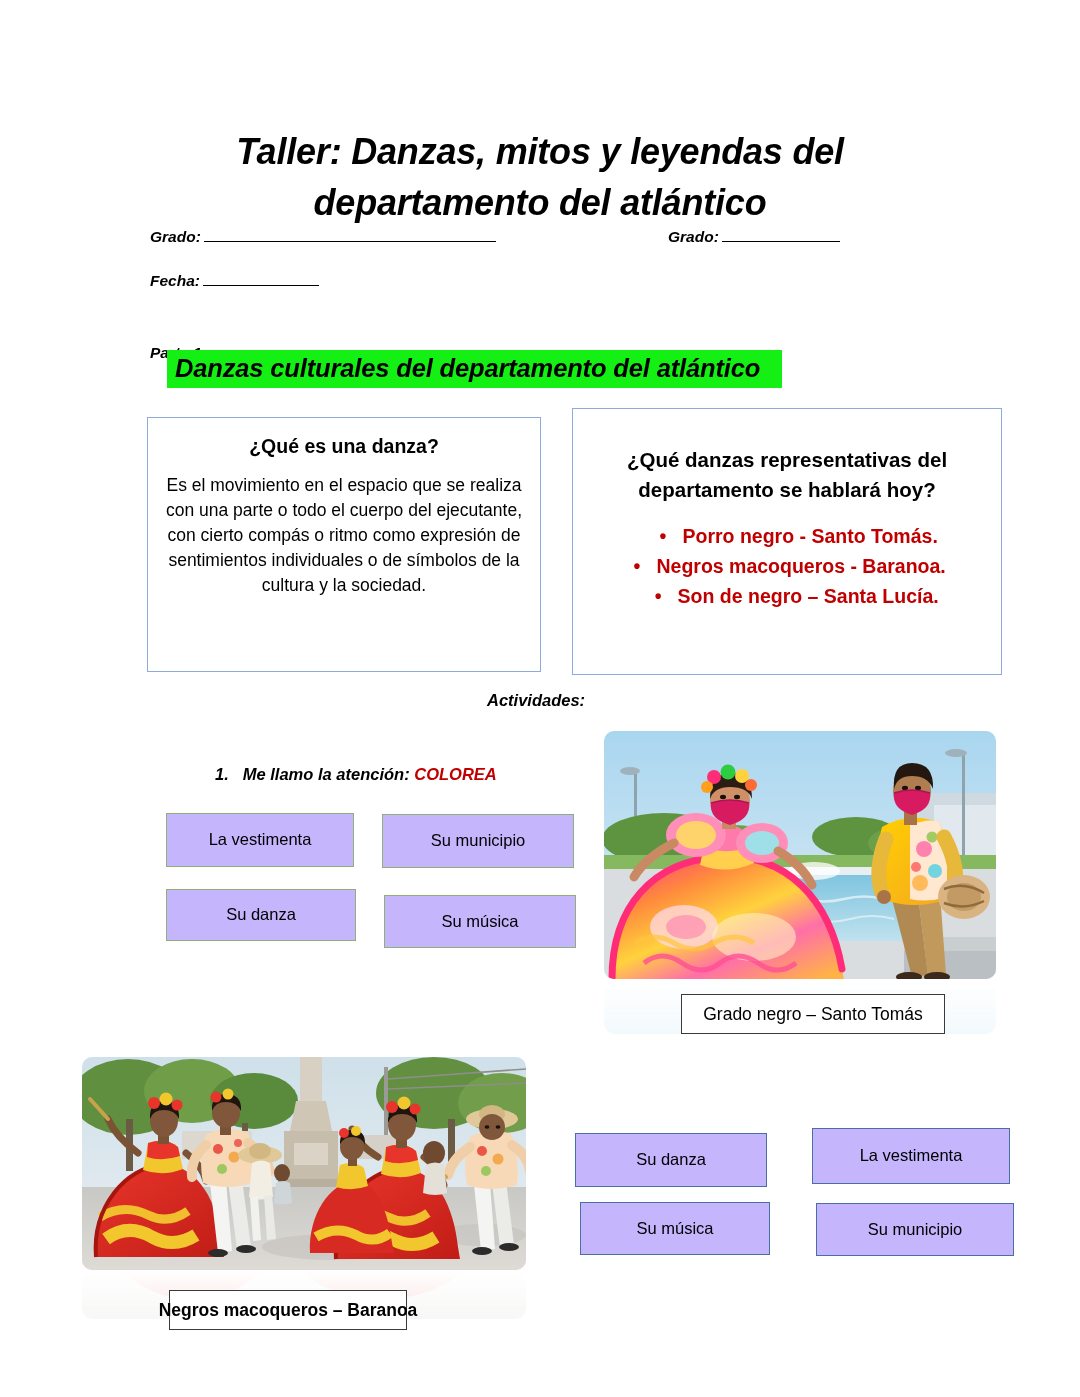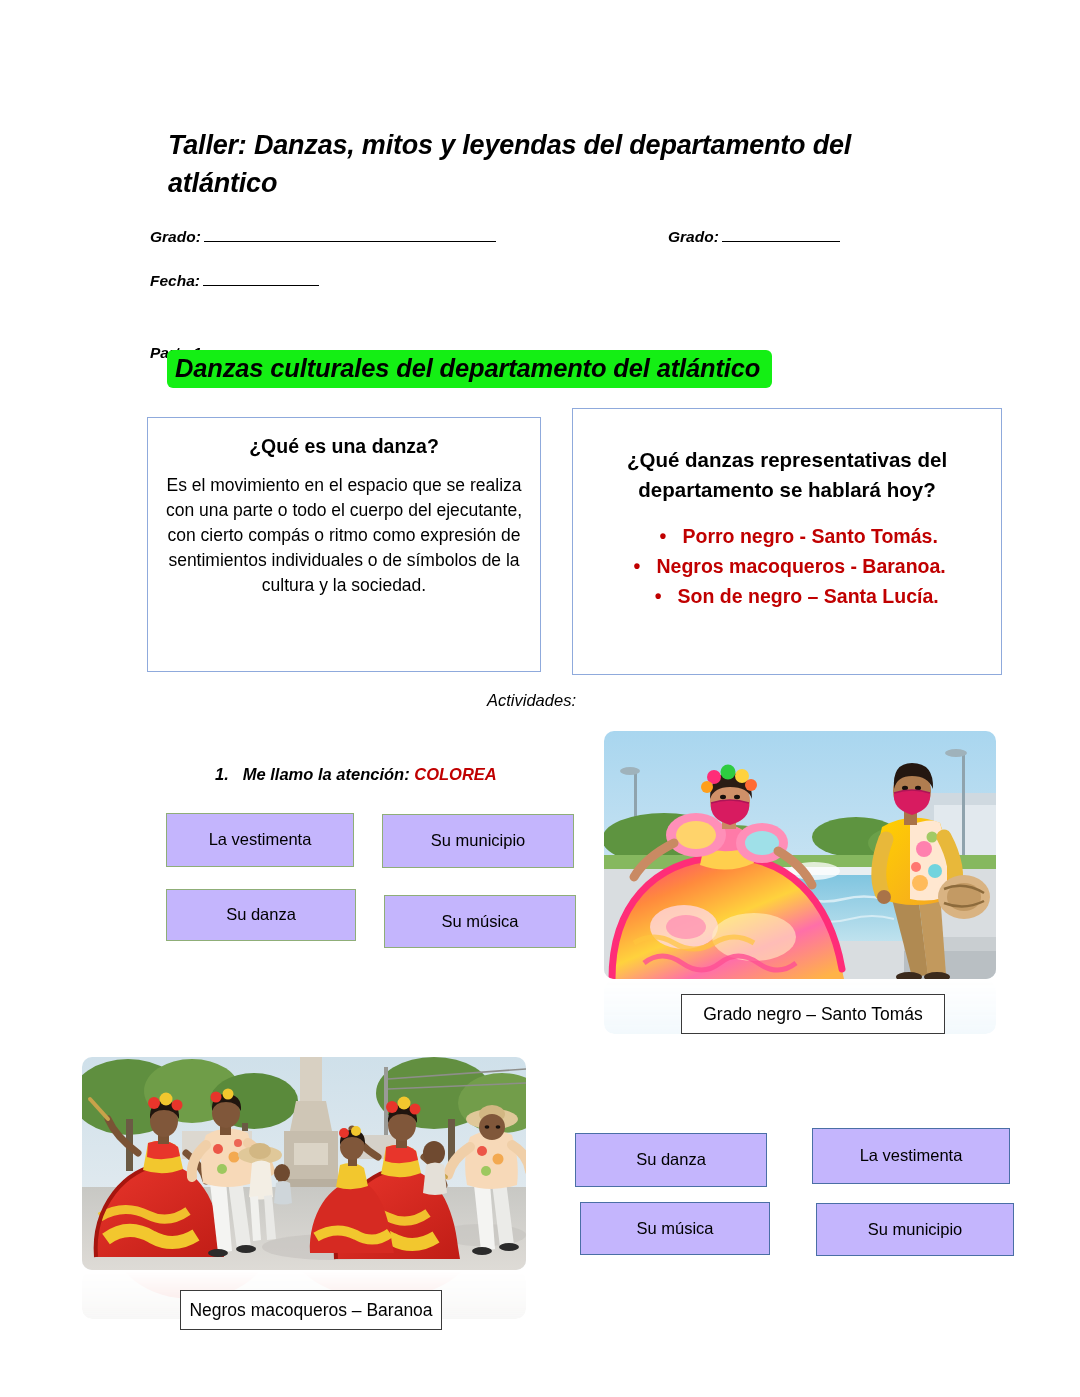--- a/index.html
+++ b/index.html
@@ -18,25 +18,25 @@
 
   .page {
     position: absolute;
     inset: 0;
     background: #ffffff;
   }
 
   
   .doc-title {
     position: absolute;
-    left: 168px;
+    left: 152px;
     top: 126px;
     width: 776px;
-    text-align: left;
-    font-size: 27px;
+    text-align: center;
+    font-size: 36px;
     font-weight: bold;
     font-style: italic;
     line-height: 1.42;
     letter-spacing: -0.2px;
   }
 
   
   .field-row {
     position: absolute;
     font-size: 15.5px;
@@ -60,28 +60,27 @@
   .rule-nombre { width: 292px; }
   .rule-grado  { width: 118px; }
   .rule-fecha  { width: 116px; }
 
   
   .section-heading {
     position: absolute;
     left: 167px;
     top: 350px;
     background: #14ef14;
-    padding: 3px 12px 5px 8px;
+    padding: 3px 22px 5px 8px;
     font-size: 25.5px;
     font-weight: bold;
     font-style: italic;
     line-height: 1.18;
     white-space: nowrap;
     letter-spacing: -0.15px;
-    border-radius: 6px;
   }
 
   
   .info-box {
     position: absolute;
     border: 1.5px solid #8FAADC;
     background: #ffffff;
     box-sizing: border-box;
   }
   #box-definition {
@@ -140,21 +139,21 @@
   .danza-list li.li-1 { padding-left: 18px; }
   .danza-list li.li-2 { padding-left: 0px; }
   .danza-list li.li-3 { padding-left: 14px; }
 
   
   .actividades-label {
     position: absolute;
     left: 487px;
     top: 691px;
     font-size: 16.5px;
-    font-weight: normal;
+    font-weight: bold;
     font-style: italic;
   }
   .activity-item {
     position: absolute;
     left: 215px;
     top: 733px;
     font-size: 16.5px;
     font-weight: bold;
     font-style: italic;
     white-space: nowrap;
@@ -218,21 +217,21 @@
     box-sizing: border-box;
     border: 1.4px solid #3a3a3a;
     background: #ffffff;
     display: flex;
     align-items: center;
     justify-content: center;
     font-size: 17.5px;
     white-space: nowrap;
   }
   #cap-porro  { left: 681px; top: 994px;  width: 264px; height: 40px; }
-  #cap-negros { left: 180px; top: 1290px; width: 262px; height: 40px; }
+  #cap-negros { left: 169px; top: 1290px; width: 238px; height: 40px; font-weight: bold; }
 </style>
 </head>
 <body>
 
 <div class="page">
 
   <div class="doc-title">Taller: Danzas, mitos y leyendas del departamento del atlántico</div>
 
   <div class="field-row" id="row-nombre">
     <span class="field-label">Grado:</span><span class="rule rule-nombre"></span>

